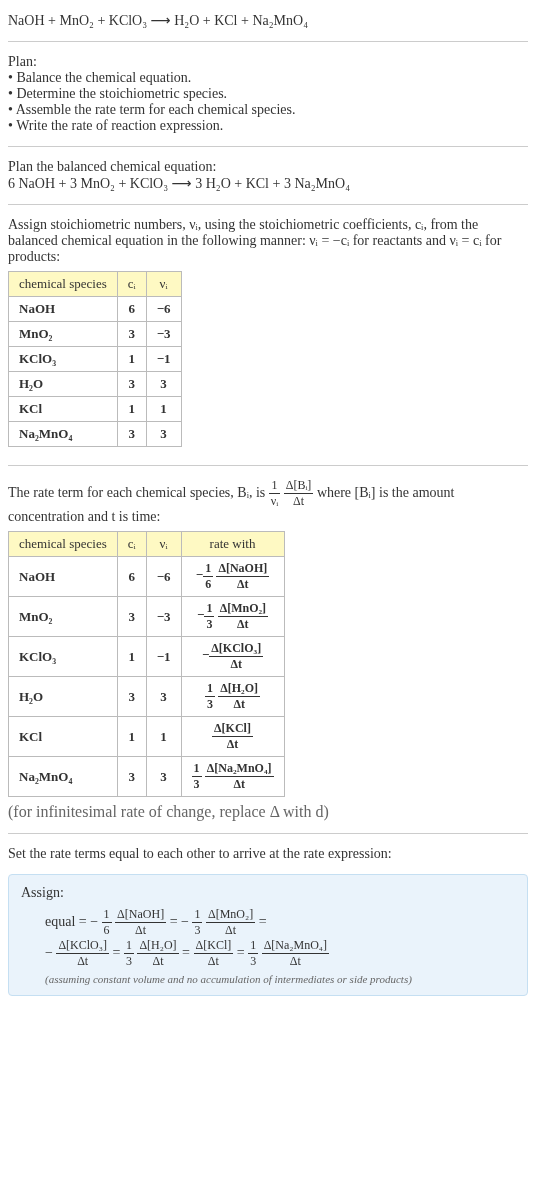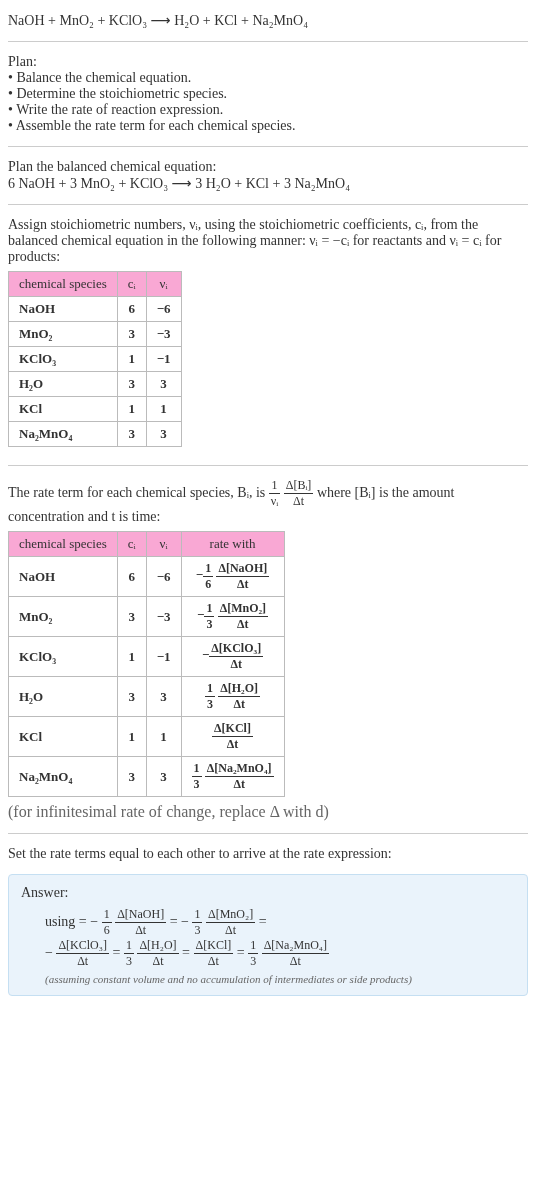--- a/index.html
+++ b/index.html
@@ -19,21 +19,21 @@
       margin: 6px 0;
     }
     th, td {
       border: 1px solid #bbb;
       padding: 4px 10px;
       text-align: center;
       font-size: 13px;
       font-weight: bold;
     }
     th {
-      background: #f9a8d4;
+      background: #fef9c3;
       font-weight: normal;
     }
     td:first-child, th:first-child { text-align: left; }
     .frac {
       display: inline-block;
       vertical-align: middle;
       text-align: center;
       font-size: 12px;
     }
     .frac .num { display: block; border-bottom: 1px solid #333; padding: 0 2px; }
@@ -56,22 +56,22 @@
 <div class="section">
   <div>NaOH + MnO₂ + KClO₃ ⟶ H₂O + KCl + Na₂MnO₄</div>
 </div>
 
 <div class="divider"></div>
 
 <div class="section">
   <div>Plan:</div>
   <div class="plan-bullet">• Balance the chemical equation.</div>
   <div class="plan-bullet">• Determine the stoichiometric species.</div>
+  <div class="plan-bullet">• Assemble the rate term for each chemical species.</div>
   <div class="plan-bullet">• Write the rate of reaction expression.</div>
-  <div class="plan-bullet">• Assemble the rate term for each chemical species.</div>
 </div>
 
 <div class="divider"></div>
 
 <div class="section">
   <div>Plan the balanced chemical equation:</div>
   <div>6 NaOH + 3 MnO₂ + KClO₃ ⟶ 3 H₂O + KCl + 3 Na₂MnO₄</div>
 </div>
 
 <div class="divider"></div>
@@ -177,23 +177,23 @@
   <div class="small-note">(for infinitesimal rate of change, replace Δ with d)</div>
 </div>
 
 <div class="divider"></div>
 
 <div class="section">
   <div>Set the rate terms equal to each other to arrive at the rate expression:</div>
 </div>
 
 <div class="answer-box">
-  <div class="answer-label">Answer:</div>
+  <div class="answer-label">Assign:</div>
   <div class="indent">
-    <span>using = −</span>
+    <span>equal = −</span>
     <span class="frac"><span class="num">1</span><span class="den">6</span></span>
     <span class="frac"><span class="num">Δ[NaOH]</span><span class="den">Δt</span></span>
     <span> = −</span>
     <span class="frac"><span class="num">1</span><span class="den">3</span></span>
     <span class="frac"><span class="num">Δ[MnO₂]</span><span class="den">Δt</span></span>
     <span> =</span>
   </div>
   <div class="indent">
     <span>−</span>
     <span class="frac"><span class="num">Δ[KClO₃]</span><span class="den">Δt</span></span>

